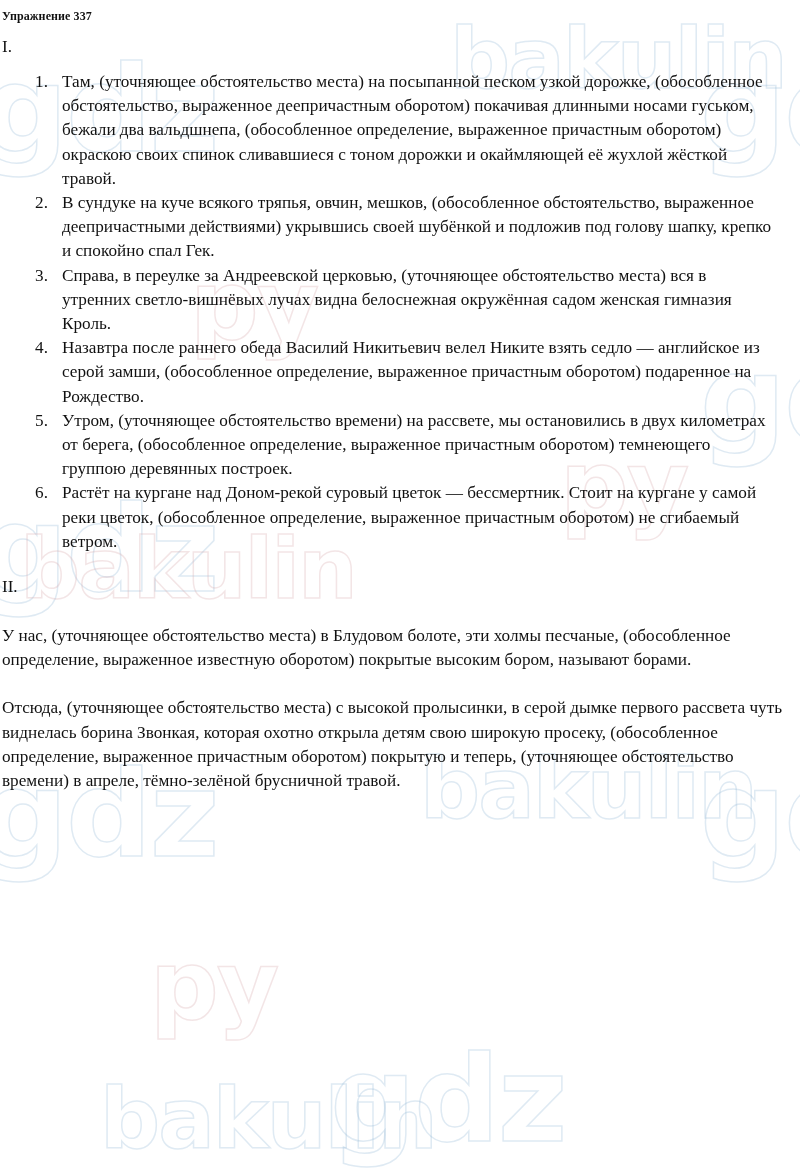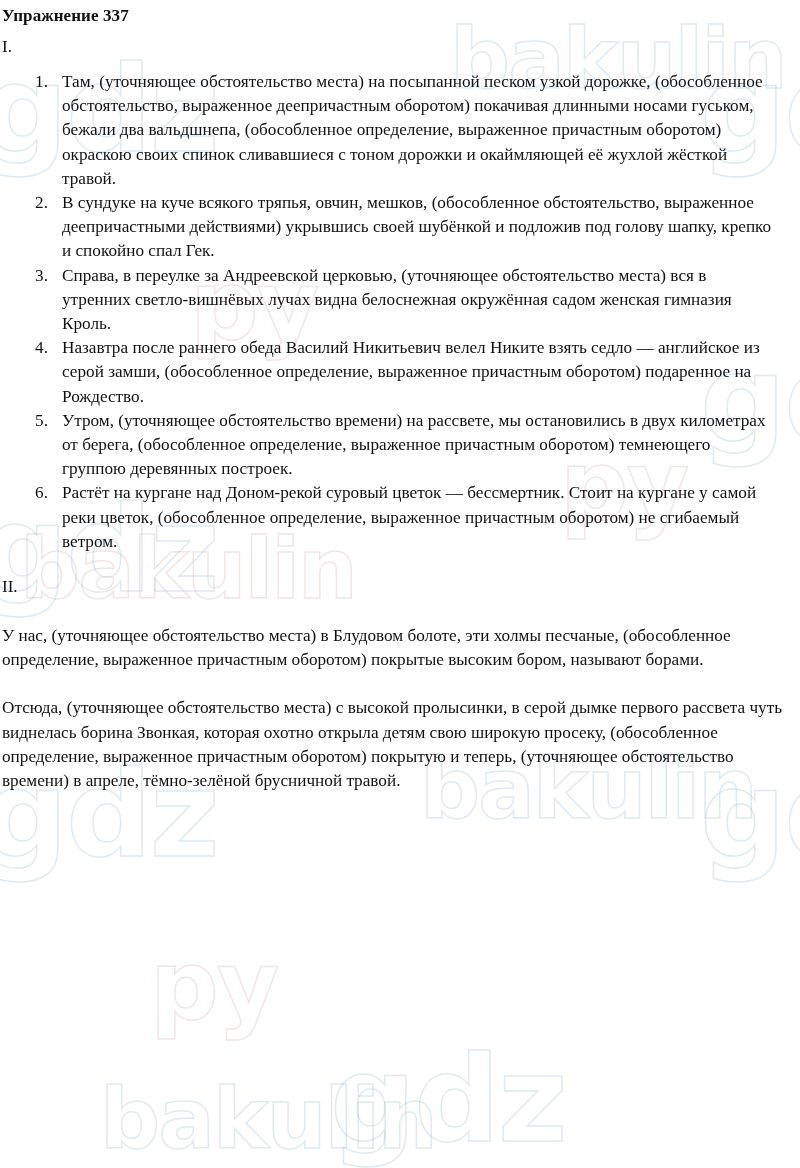--- a/index.html
+++ b/index.html
@@ -58,21 +58,21 @@
   
   #content {
     position: relative;
     z-index: 1;
     padding: 0;
   }
 
   #exercise-title {
     font-family: "Liberation Serif", "DejaVu Serif", serif;
     font-weight: bold;
-    font-size: 17px;
+    font-size: 12px;
     line-height: 20px;
     margin: 6px 0 0 2px;
     letter-spacing: 0.1px;
   }
 
   .part-label {
     font-size: 17px;
     line-height: 22px;
     margin: 10px 0 0 2px;
   }
@@ -161,16 +161,16 @@
       <span>Утром, (уточняющее обстоятельство времени) на рассвете, мы остановились в двух километрах от берега, (обособленное определение, выраженное причастным оборотом) темнеющего группою деревянных построек.</span>
     </li>
     <li>
       <span class="li-num">6.</span>
       <span>Растёт на кургане над Доном-рекой суровый цветок — бессмертник. Стоит на кургане у самой реки цветок, (обособленное определение, выраженное причастным оборотом) не сгибаемый ветром.</span>
     </li>
   </ol>
 
   <div class="part-label part2">II.</div>
 
-  <p class="para first">У нас, (уточняющее обстоятельство места) в Блудовом болоте, эти холмы песчаные, (обособленное определение, выраженное причастным оборотом) покрытые высоким бором, называют борами.</p>
+  <p class="para first">У нас, (уточняющее обстоятельство места) в Блудовом болоте, эти холмы песчаные, (обособленное определение, выраженное известную оборотом) покрытые высоким бором, называют борами.</p>
   <p class="para">Отсюда, (уточняющее обстоятельство места) с высокой пролысинки, в серой дымке первого рассвета чуть виднелась борина Звонкая, которая охотно открыла детям свою широкую просеку, (обособленное определение, выраженное причастным оборотом) покрытую и теперь, (уточняющее обстоятельство времени) в апреле, тёмно-зелёной брусничной травой.</p>
 
 </div>
 
 </body></html>

